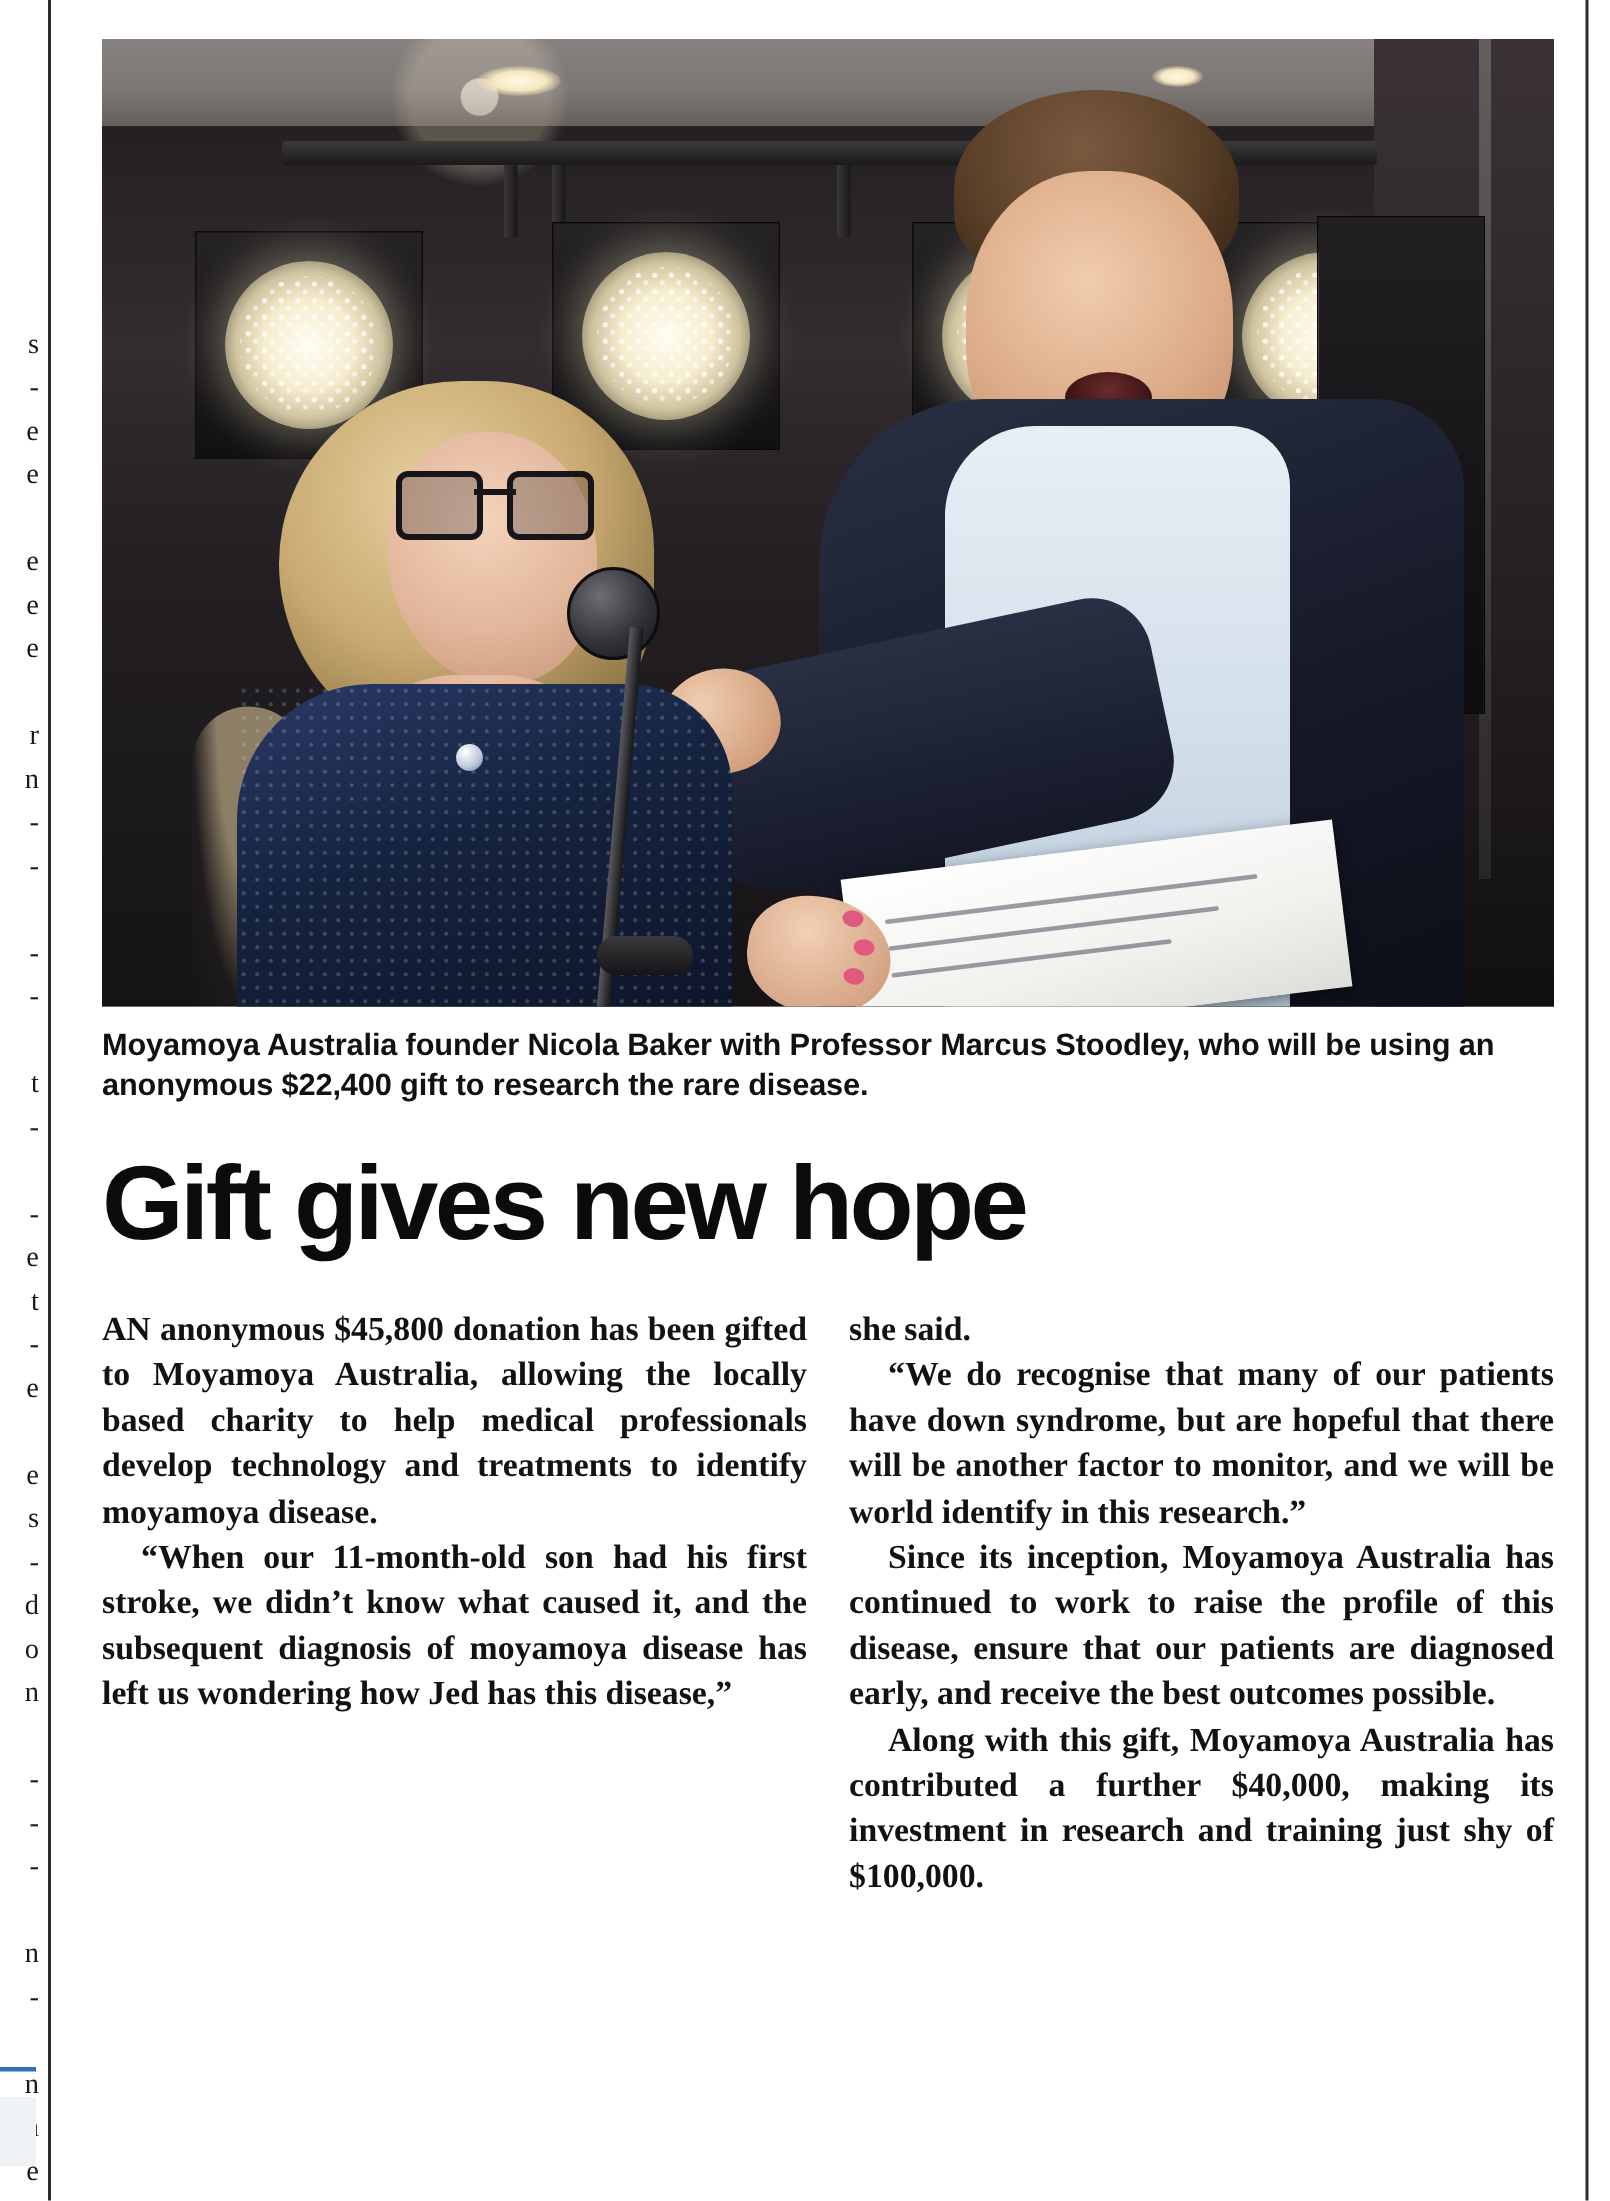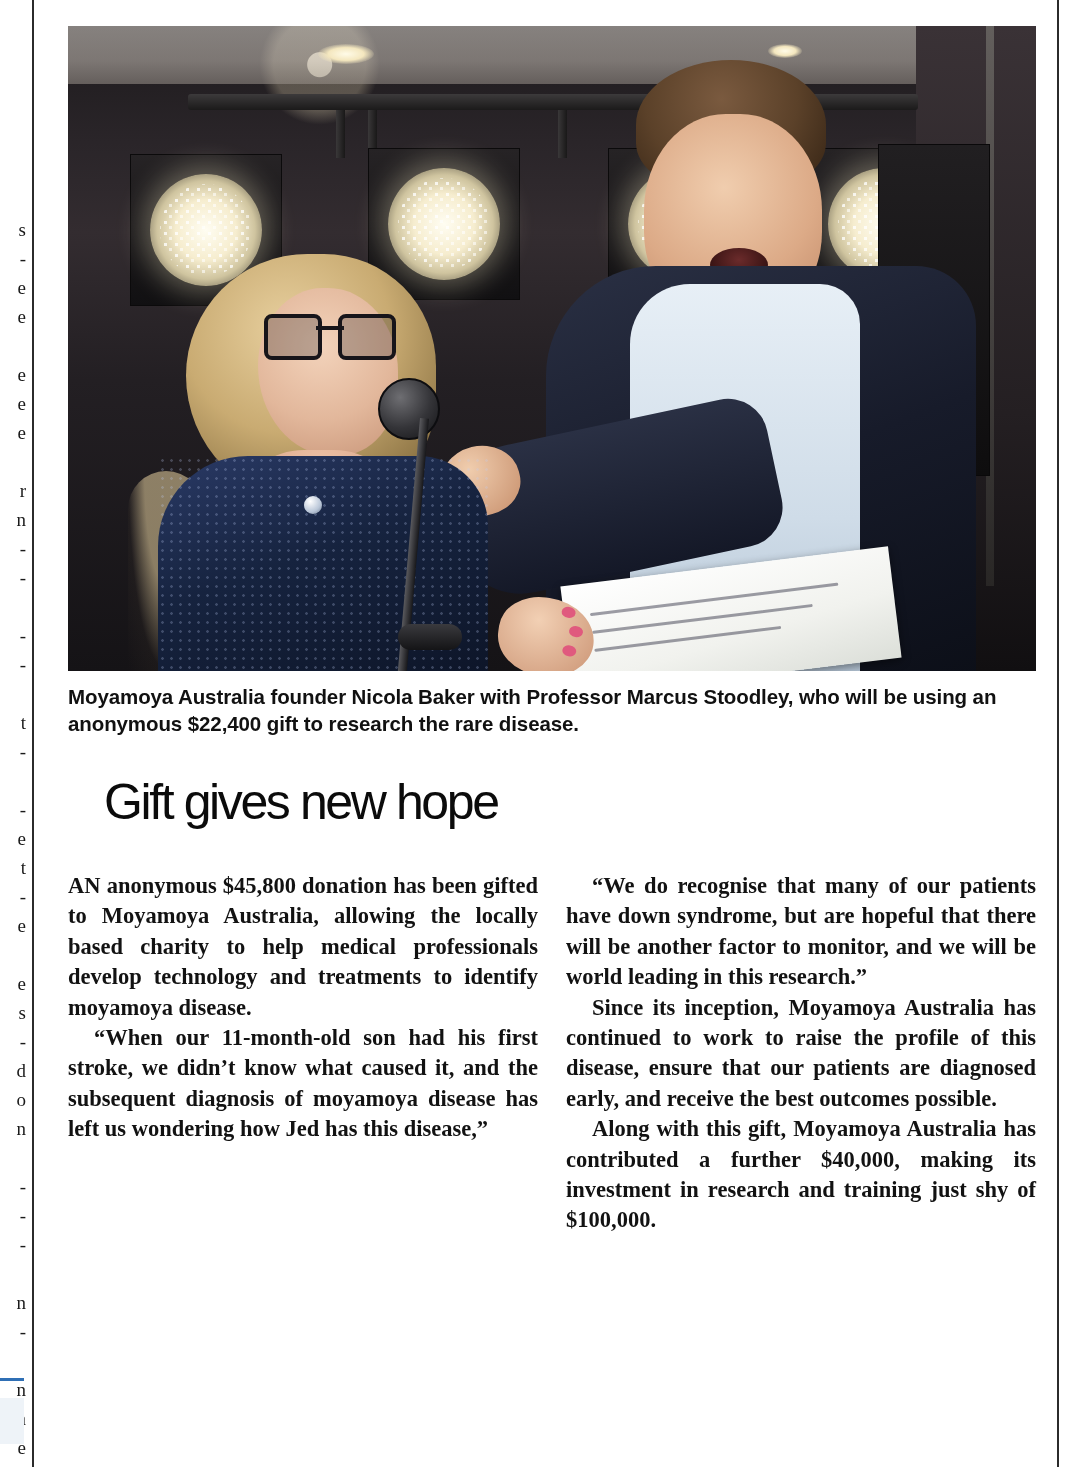--- a/index.html
+++ b/index.html
@@ -319,26 +319,25 @@
     line-height: 27px;
     color: #111111;
     letter-spacing: -0.1px;
   }
 
   
   .headline {
     margin-top: 24px;
     width: 968px;
     font-family: "Liberation Sans", sans-serif;
-    font-weight: normal;
-    font-size: 50px;
+    font-weight: bold;
+    font-size: 70px;
     line-height: 82px;
     letter-spacing: -2.4px;
     color: #0b0b0b;
-    margin-left: 36px;
   }
   .headline div { white-space: nowrap; }
 
   
   .body-cols {
     margin-top: 28px;
     width: 968px;
     display: flex;
     gap: 28px;
   }
@@ -483,20 +482,21 @@
     <div class="headline">
       <div>Gift gives new hope</div>
     </div>
 
     <div class="body-cols">
       <div class="col">
         <p>AN anonymous $45,800 donation has been gifted to Moyamoya Australia, allowing the locally based charity to help medical professionals develop technology and treatments to identify moyamoya disease.</p>
         <p class="indent">“When our 11-month-old son had his first stroke, we didn’t know what caused it, and the subsequent diagnosis of moyamoya disease has left us wondering how Jed has this disease,”</p>
       </div>
       <div class="col">
-        <p class="indent">“We do recognise that many of our patients have down syndrome, but are hopeful that there will be another factor to monitor, and we will be world leading in this research.”</p>
+        <p>she said.</p>
+        <p class="indent">“We do recognise that many of our patients have down syndrome, but are hopeful that there will be another factor to monitor, and we will be world identify in this research.”</p>
         <p class="indent">Since its inception, Moyamoya Australia has continued to work to raise the profile of this disease, ensure that our patients are diagnosed early, and receive the best outcomes possible.</p>
         <p class="indent">Along with this gift, Moyamoya Australia has contributed a further $40,000, making its investment in research and training just shy of $100,000.</p>
       </div>
     </div>
 
   </div>
 </div>
 
 </body></html>

